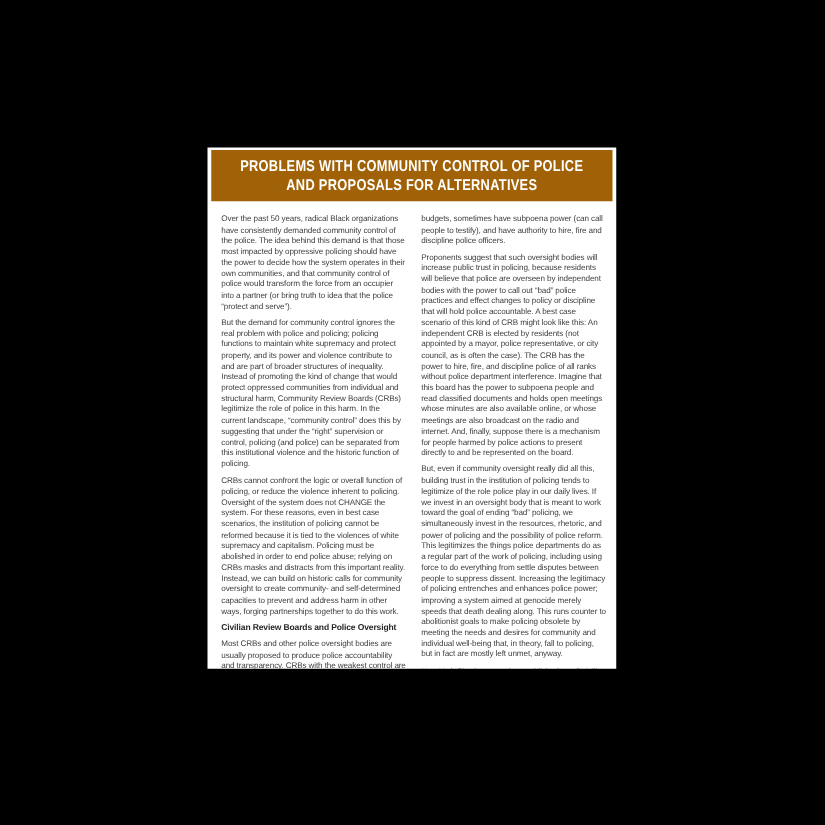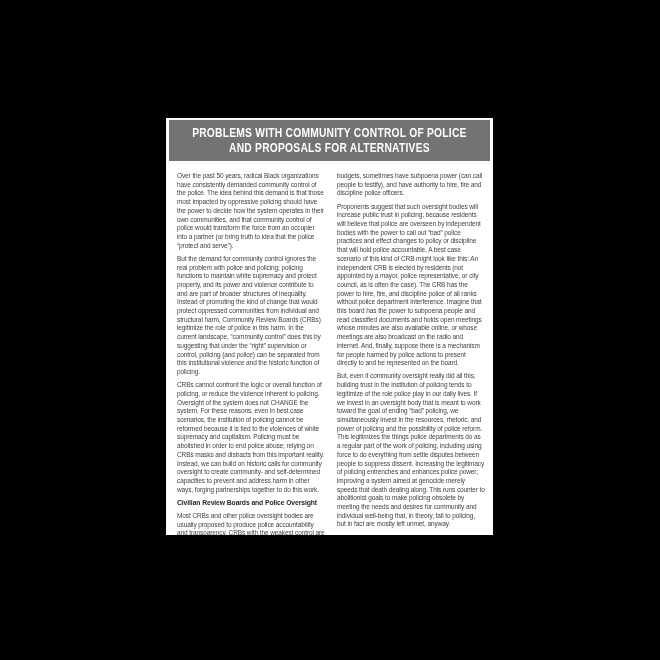--- a/index.html
+++ b/index.html
@@ -18,21 +18,21 @@
   .page {
     position: absolute;
     left: 166px; top: 118px;
     width: 327px; height: 417px;
     background: #ffffff;
     overflow: hidden;
   }
   .banner {
     margin: 2px 3px 0 3px;
     height: 41px;
-    background: #737373;
+    background: #a16207;
     display: flex;
     flex-direction: column;
     align-items: center;
     justify-content: center;
   }
   .banner-line {
     color: #ffffff;
     font-weight: bold;
     font-size: 12.5px;
     line-height: 14.5px;

